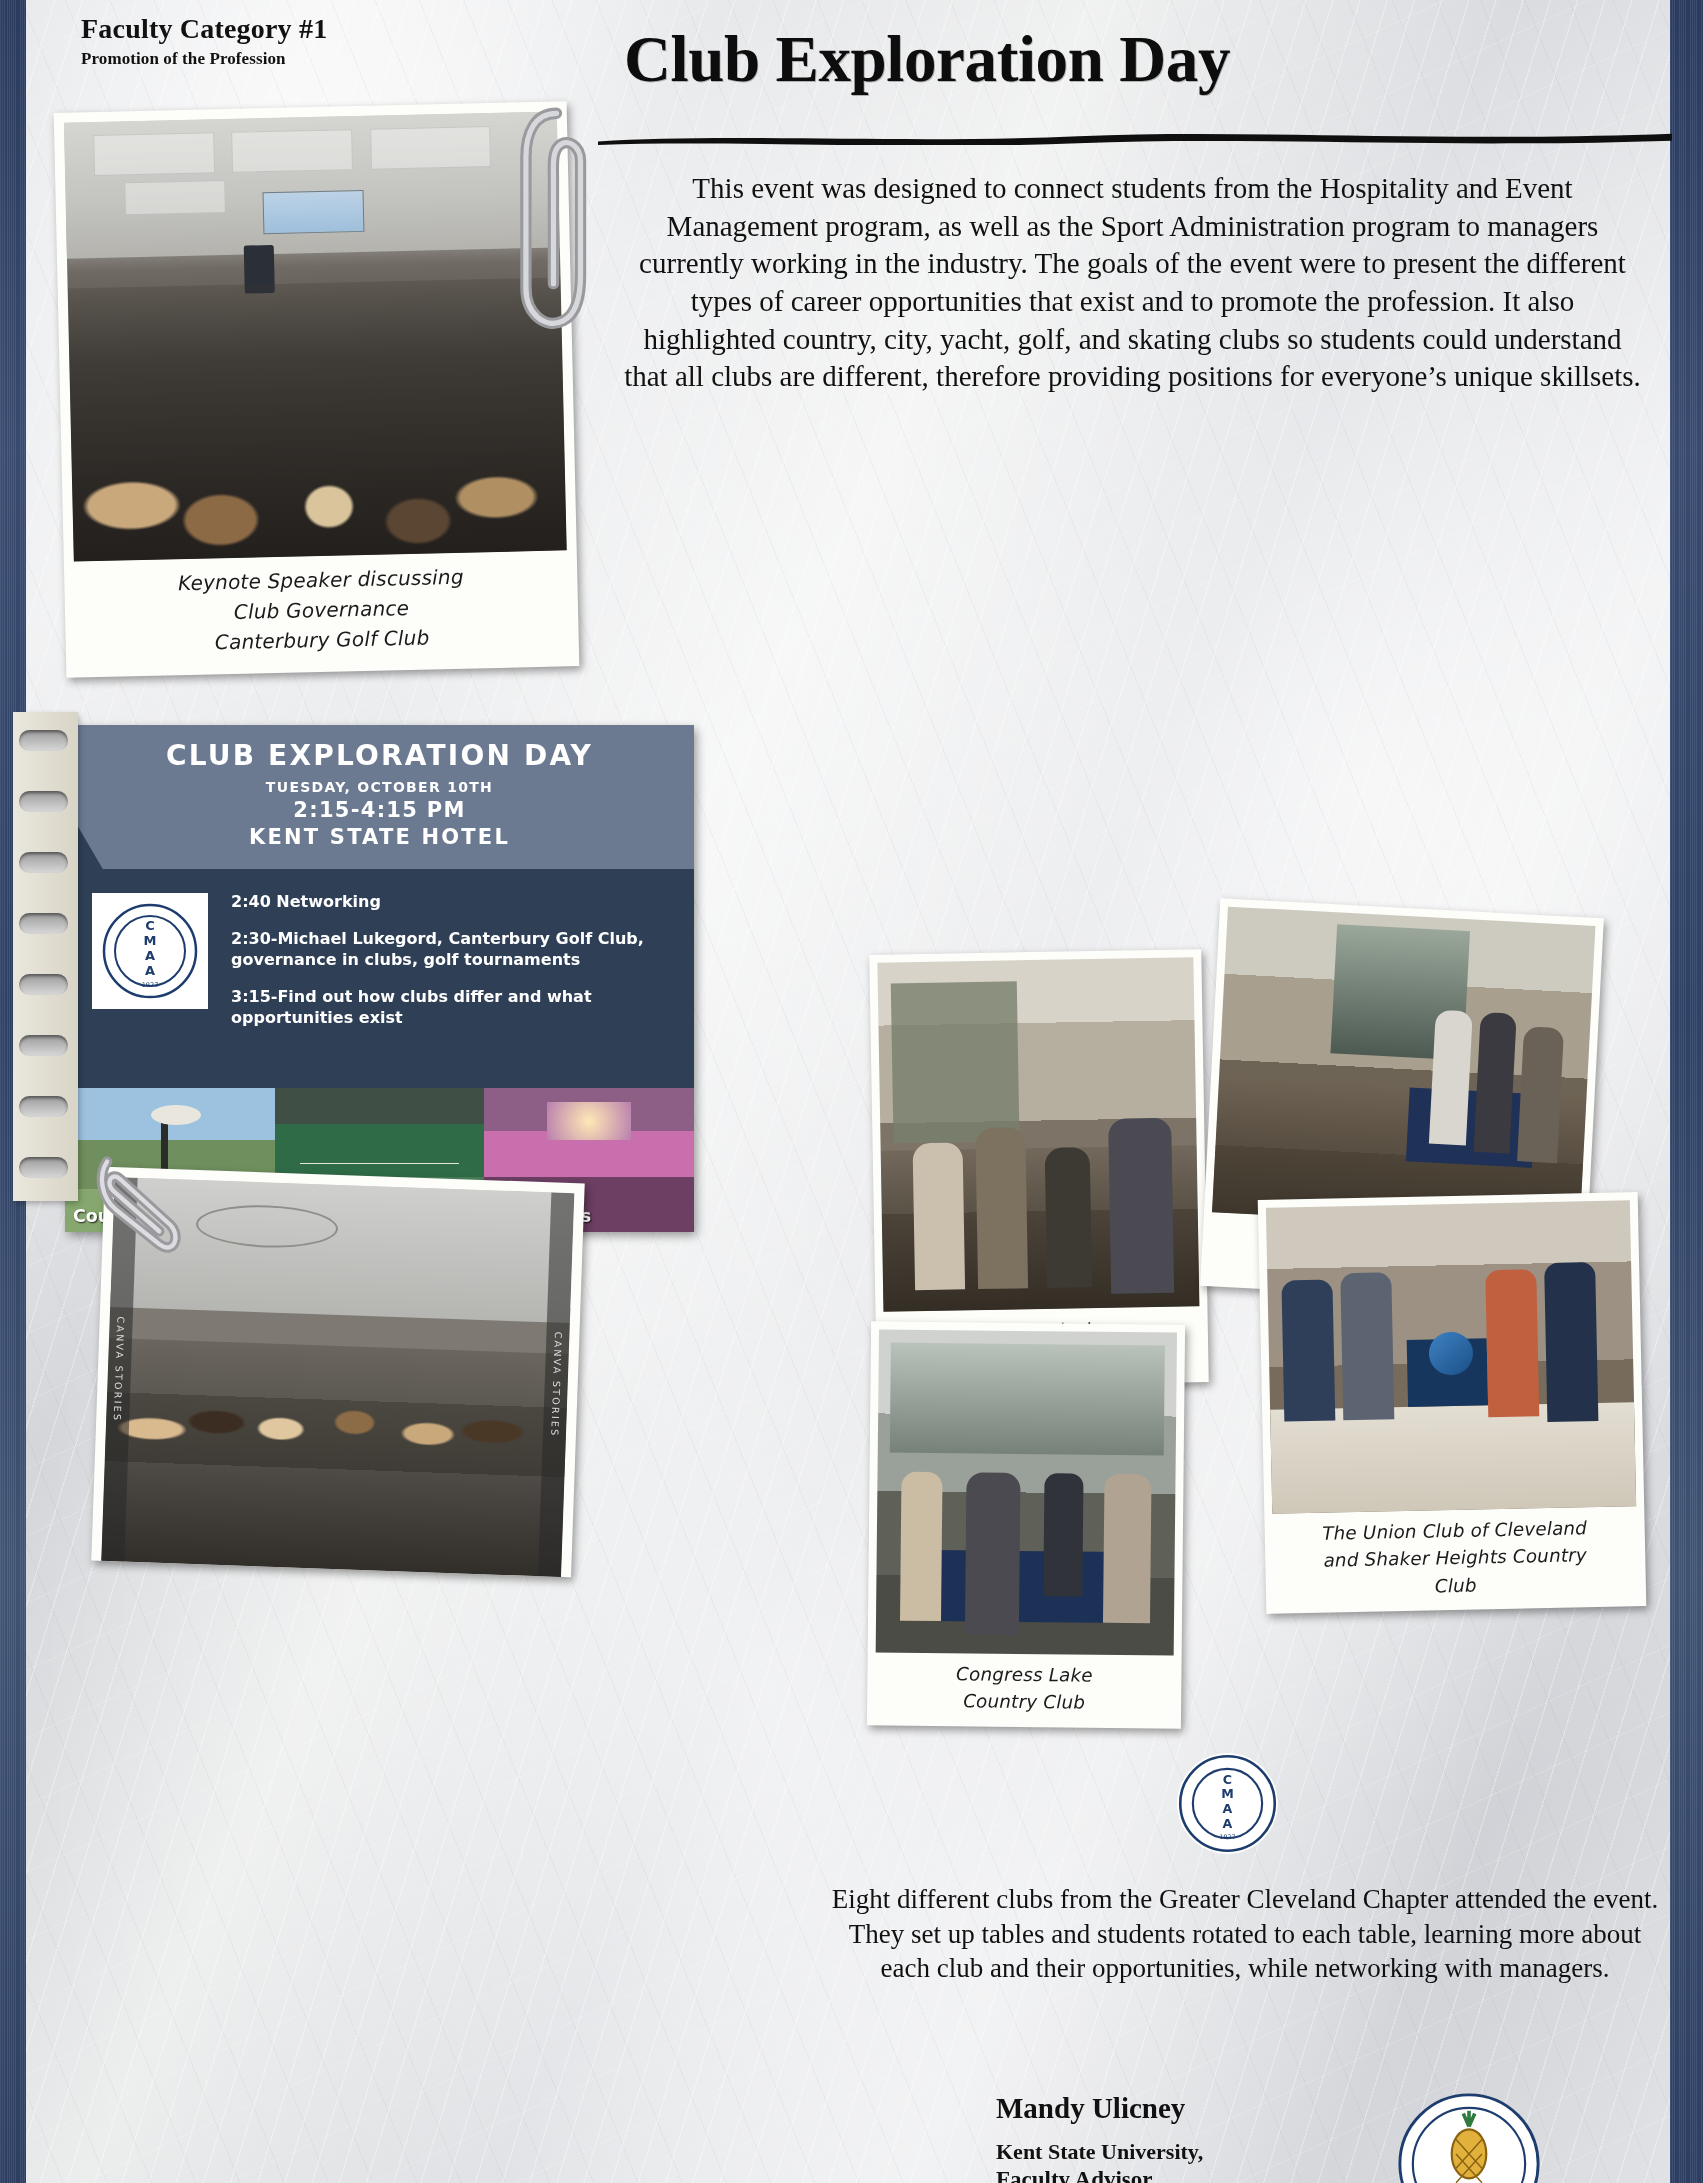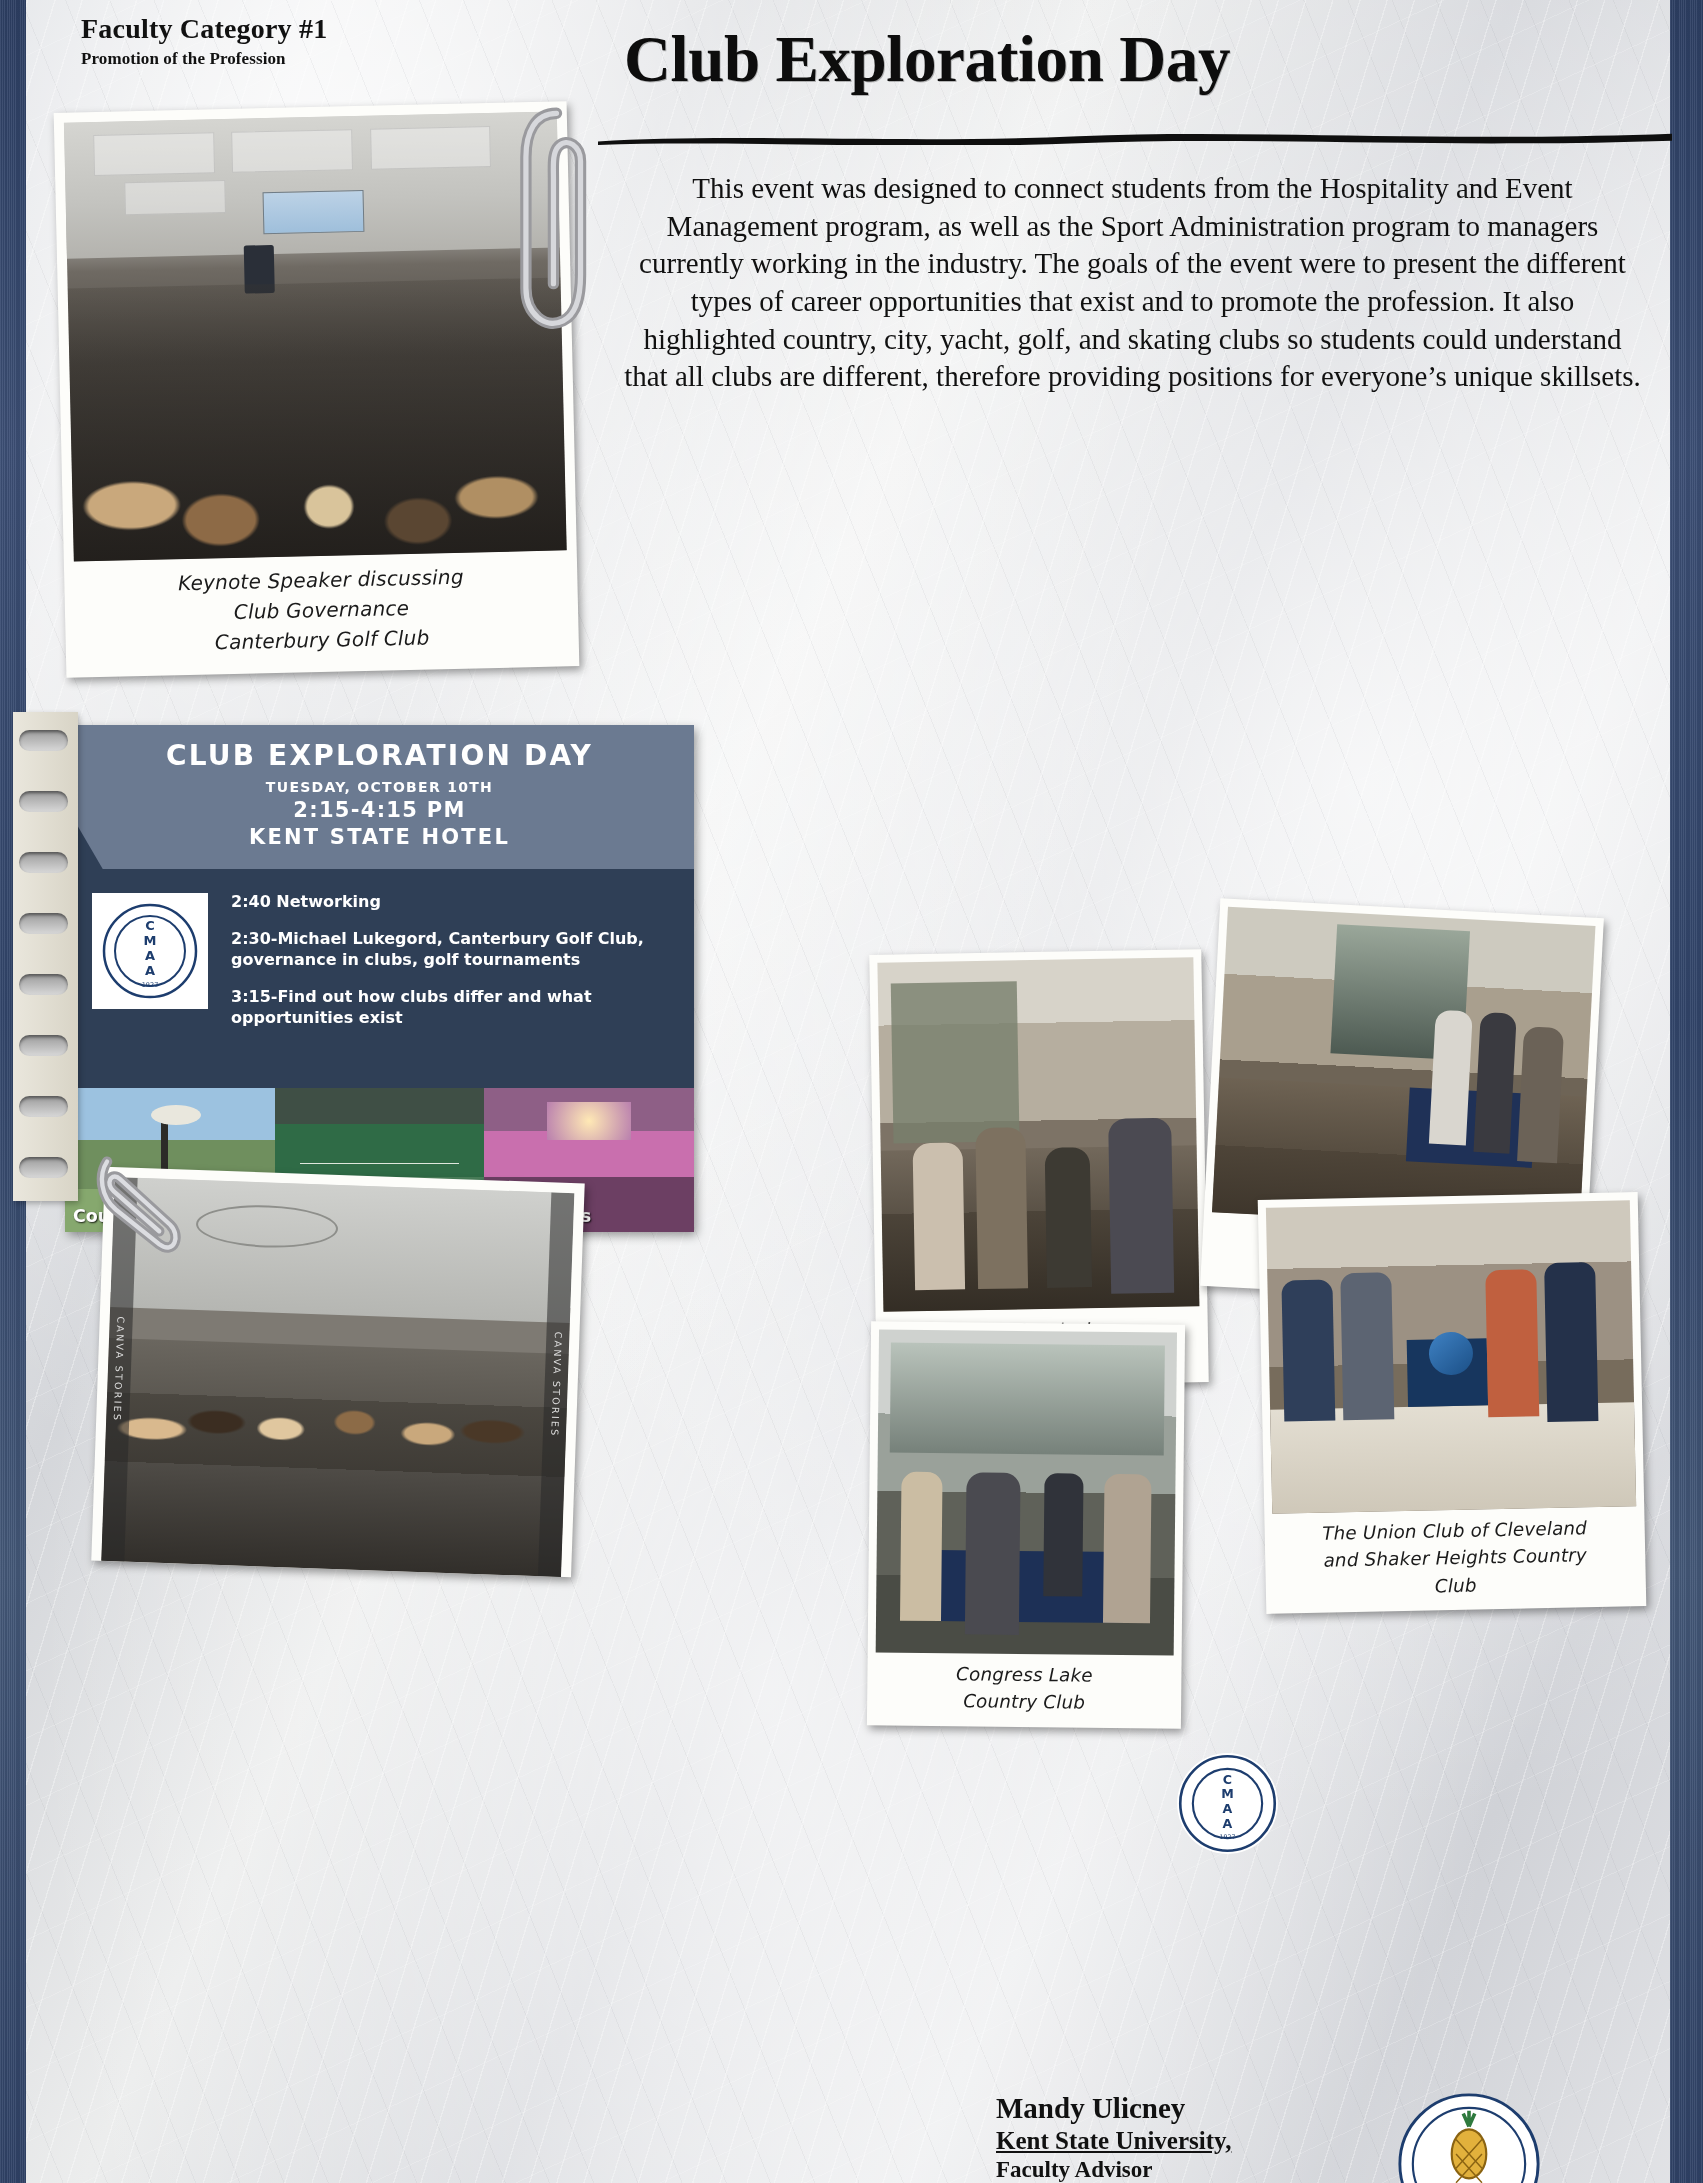--- a/index.html
+++ b/index.html
@@ -324,21 +324,21 @@
   }
   #signature {
     left: 996px; top: 2092px; width: 393px;
     text-align: left;
     font-family: "Liberation Serif", serif;
     font-weight: bold;
     color: #111;
     z-index: 6;
   }
   #signature .nm { font-size: 29px; }
-  #signature .l2 { font-size: 25px; margin-top: 2px; text-decoration: underline; }
+  #signature .l2 { font-size: 22px; margin-top: 14px; }
   #signature .l3 { font-size: 23px; margin-top: 1.7px; }
 
   #hem-seal {
     left: 1397px; top: 2092px; width: 144px; height: 144px; z-index: 7;
   }
 
   
   .clip { position: absolute; z-index: 9; }
 </style>
 </head>
@@ -533,20 +533,21 @@
       <circle cx="100" cy="100" r="90" fill="none" stroke="#1d3d6e" stroke-width="5"></circle>
       <circle cx="100" cy="100" r="66" fill="none" stroke="#1d3d6e" stroke-width="4"></circle>
       <text x="100" y="62" text-anchor="middle" font-family="DejaVu Sans, sans-serif" font-size="24" font-weight="bold" fill="#1d3d6e">C</text>
       <text x="100" y="90" text-anchor="middle" font-family="DejaVu Sans, sans-serif" font-size="24" font-weight="bold" fill="#1d3d6e">M</text>
       <text x="100" y="118" text-anchor="middle" font-family="DejaVu Sans, sans-serif" font-size="24" font-weight="bold" fill="#1d3d6e">A</text>
       <text x="100" y="146" text-anchor="middle" font-family="DejaVu Sans, sans-serif" font-size="24" font-weight="bold" fill="#1d3d6e">A</text>
       <text x="100" y="168" text-anchor="middle" font-family="DejaVu Sans, sans-serif" font-size="12" fill="#1d3d6e">1927</text>
     </svg>
   </div>
 
+  <div class="abs" id="eight-clubs">Eight different clubs from the Greater Cleveland Chapter attended the event.  They set up tables and students rotated to each table, learning more about each club and their opportunities, while networking with managers.</div>
 
   <div class="abs" id="signature">
     <div class="nm">Mandy Ulicney</div>
     <div class="l2">Kent State University,</div>
     <div class="l3">Faculty Advisor</div>
   </div>
 
   <div class="abs" id="hem-seal">
     <svg viewBox="0 0 200 200" width="144" height="144">
       <circle cx="100" cy="100" r="96" fill="#ffffff" stroke="#1d3d6e" stroke-width="4"></circle>

